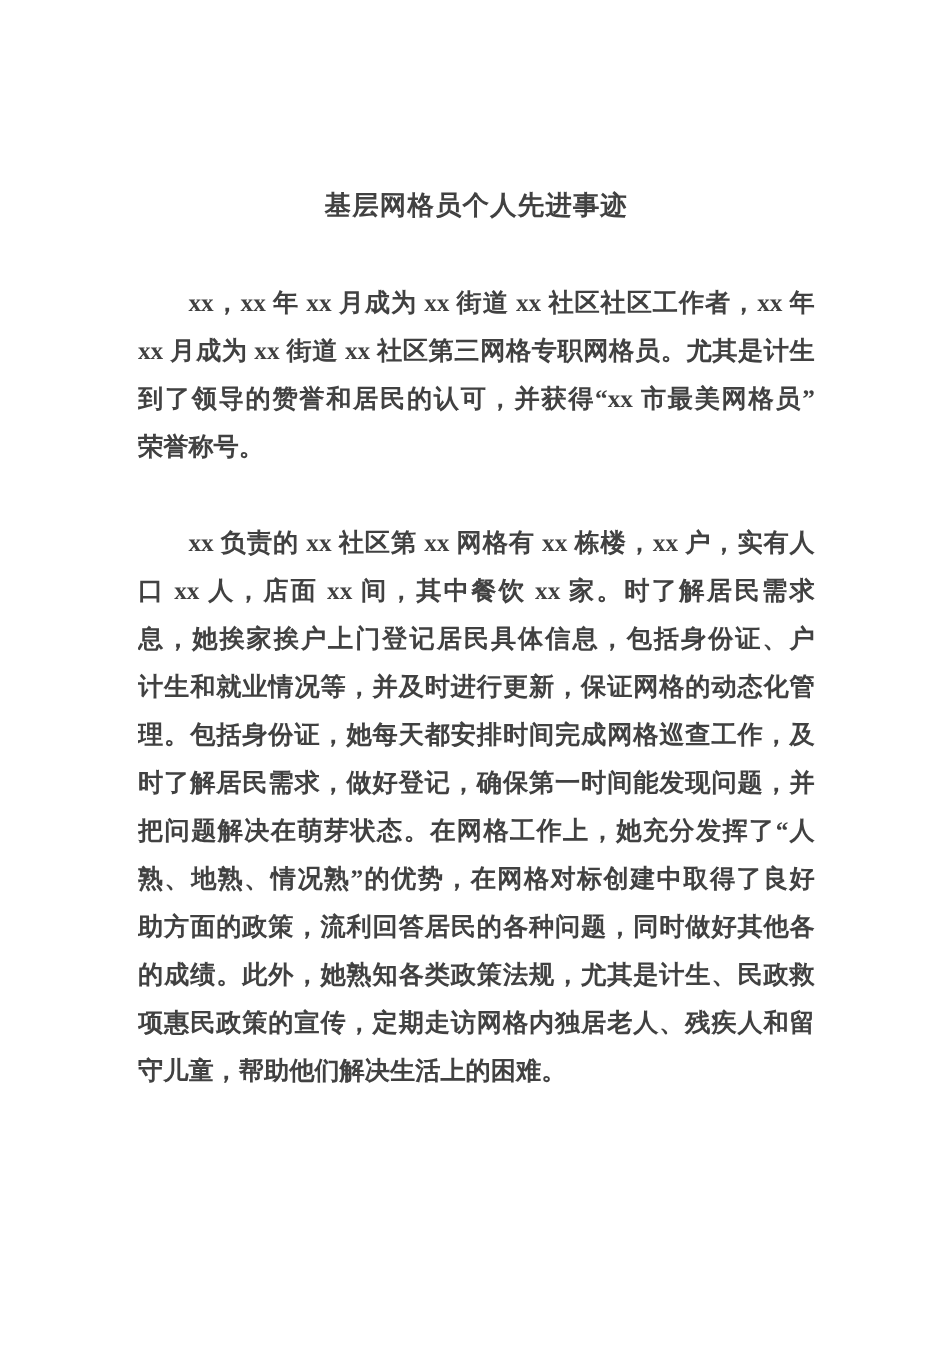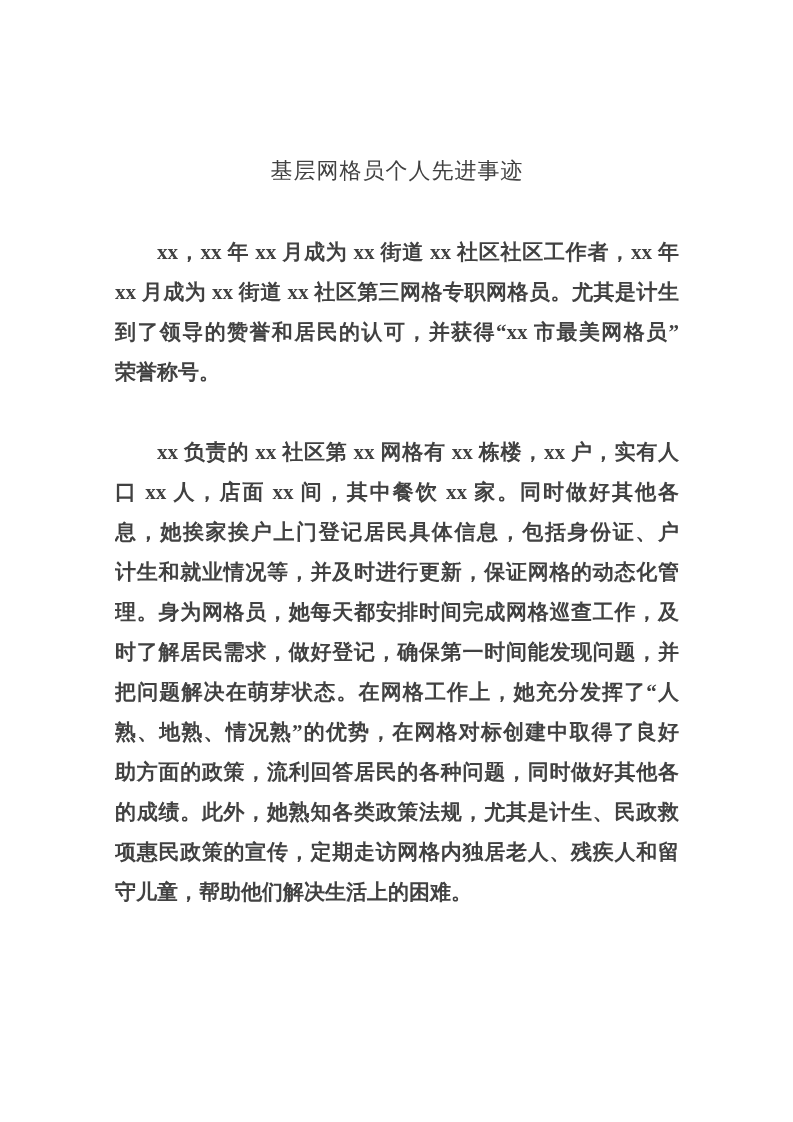--- a/index.html
+++ b/index.html
@@ -14,21 +14,21 @@
     background: #ffffff;
     box-sizing: border-box;
     padding: 150px 114px 0 115px;
     font-family: "Liberation Serif", "DejaVu Serif", serif;
     color: #414141;
     overflow: hidden;
   }
   .doc-title {
     margin: 0 0 40px 0;
     font-size: 22px;
-    font-weight: 400;
+    font-weight: 700;
     line-height: 42px;
     text-align: center;
     letter-spacing: 1px;
   }
   .paragraph {
     margin: 0 0 40px 0;
   }
   .line {
     font-size: 21px;
     line-height: 40px;
@@ -54,24 +54,24 @@
 
   <div class="paragraph">
     <div class="line first justify">xx，xx 年 xx 月成为 xx 街道 xx 社区社区工作者，xx 年</div>
     <div class="line justify">xx 月成为 xx 街道 xx 社区第三网格专职网格员。尤其是计生</div>
     <div class="line justify">到了领导的赞誉和居民的认可，并获得“xx 市最美网格员”</div>
     <div class="line">荣誉称号。</div>
   </div>
 
   <div class="paragraph">
     <div class="line first justify">xx 负责的 xx 社区第 xx 网格有 xx 栋楼，xx 户，实有人</div>
-    <div class="line justify">口 xx 人，店面 xx 间，其中餐饮 xx 家。同时做好其他各</div>
+    <div class="line justify">口 xx 人，店面 xx 间，其中餐饮 xx 家。时了解居民需求</div>
     <div class="line justify">息，她挨家挨户上门登记居民具体信息，包括身份证、户籍、</div>
     <div class="line justify">计生和就业情况等，并及时进行更新，保证网格的动态化管</div>
-    <div class="line justify">理。身为网格员，她每天都安排时间完成网格巡查工作，及</div>
+    <div class="line justify">理。包括身份证，她每天都安排时间完成网格巡查工作，及</div>
     <div class="line justify">时了解居民需求，做好登记，确保第一时间能发现问题，并</div>
     <div class="line justify">把问题解决在萌芽状态。在网格工作上，她充分发挥了“人</div>
     <div class="line justify">熟、地熟、情况熟”的优势，在网格对标创建中取得了良好</div>
     <div class="line justify">助方面的政策，流利回答居民的各种问题，同时做好其他各</div>
     <div class="line justify">的成绩。此外，她熟知各类政策法规，尤其是计生、民政救</div>
     <div class="line justify">项惠民政策的宣传，定期走访网格内独居老人、残疾人和留</div>
     <div class="line">守儿童，帮助他们解决生活上的困难。</div>
   </div>
 
 </div>

